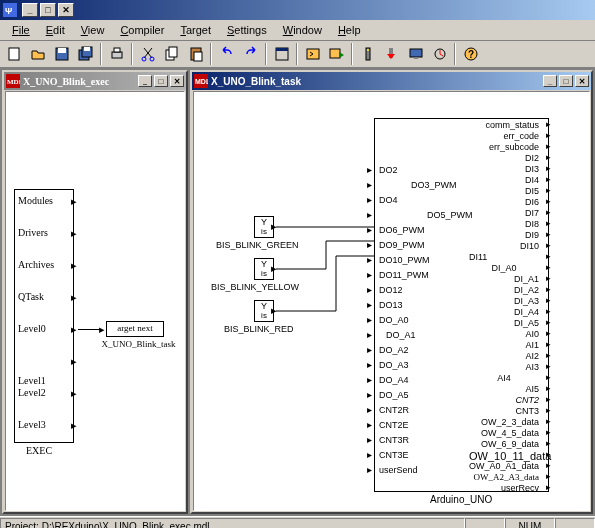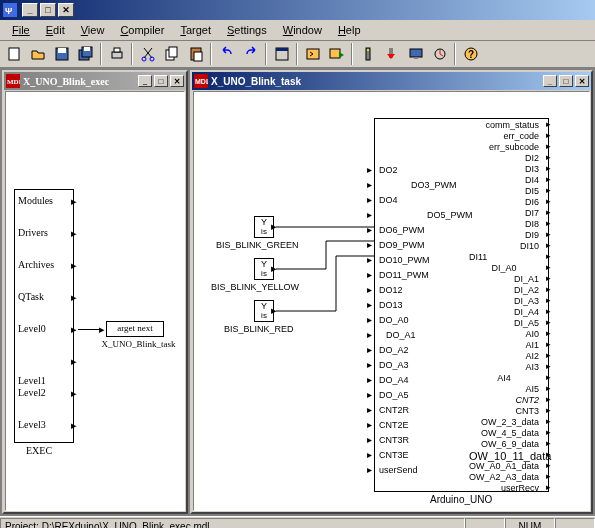--- a/index.html
+++ b/index.html
@@ -369,21 +369,21 @@
           <div class="port-label" style="right: 40px; left: 275px; top: 325px; font-size: 9px; position: absolute; text-align: right; width: 70px; white-space: nowrap;">OW_2_3_data</div>
           <div style="position: absolute; left: 352px; top: 324px; font-size: 9px;">▸</div>
           <div class="port-label" style="right: 40px; left: 275px; top: 336px; font-size: 9px; position: absolute; text-align: right; width: 70px; white-space: nowrap;">OW_4_5_data</div>
           <div style="position: absolute; left: 352px; top: 335px; font-size: 9px;">▸</div>
           <div class="port-label" style="right: 40px; left: 275px; top: 347px; font-size: 9px; position: absolute; text-align: right; width: 70px; white-space: nowrap;">OW_6_9_data</div>
           <div style="position: absolute; left: 352px; top: 346px; font-size: 9px;">▸</div>
           <div class="port-label" style="right: 58px; left: 275px; top: 358px; font-size: 11px; position: absolute; text-align: right; width: 70px; white-space: nowrap;">OW_10_11_data</div>
           <div style="position: absolute; left: 352px; top: 357px; font-size: 9px;">▸</div>
           <div class="port-label" style="right: 40px; left: 275px; top: 369px; font-size: 9px; position: absolute; text-align: right; width: 70px; white-space: nowrap;">OW_A0_A1_data</div>
           <div style="position: absolute; left: 352px; top: 368px; font-size: 9px;">▸</div>
-          <div class="port-label" style="right: 40px; left: 275px; top: 380px; font-size: 9px; position: absolute; text-align: right; width: 70px; white-space: nowrap;">OW_A2_A3_data</div>
+          <div class="port-label" style="right: 40px; left: 275px; top: 380px; font-size: 9px; position: absolute; text-align: right; width: 70px; white-space: nowrap; font-family: Liberation Serif, serif;">OW_A2_A3_data</div>
           <div style="position: absolute; left: 352px; top: 379px; font-size: 9px;">▸</div>
           <div class="port-label" style="right: 40px; left: 275px; top: 391px; font-size: 9px; position: absolute; text-align: right; width: 70px; white-space: nowrap;">userRecv</div>
           <div style="position: absolute; left: 352px; top: 390px; font-size: 9px;">▸</div>
         </div>
 
       <svg style="position:absolute;left:82px;top:134px;width:98px;height:4px;overflow:visible">
           <path d="M0 1 H98" stroke="black" fill="none"></path>
         </svg>
 
       <svg style="position:absolute;left:82px;top:148px;width:98px;height:30px;overflow:visible">

